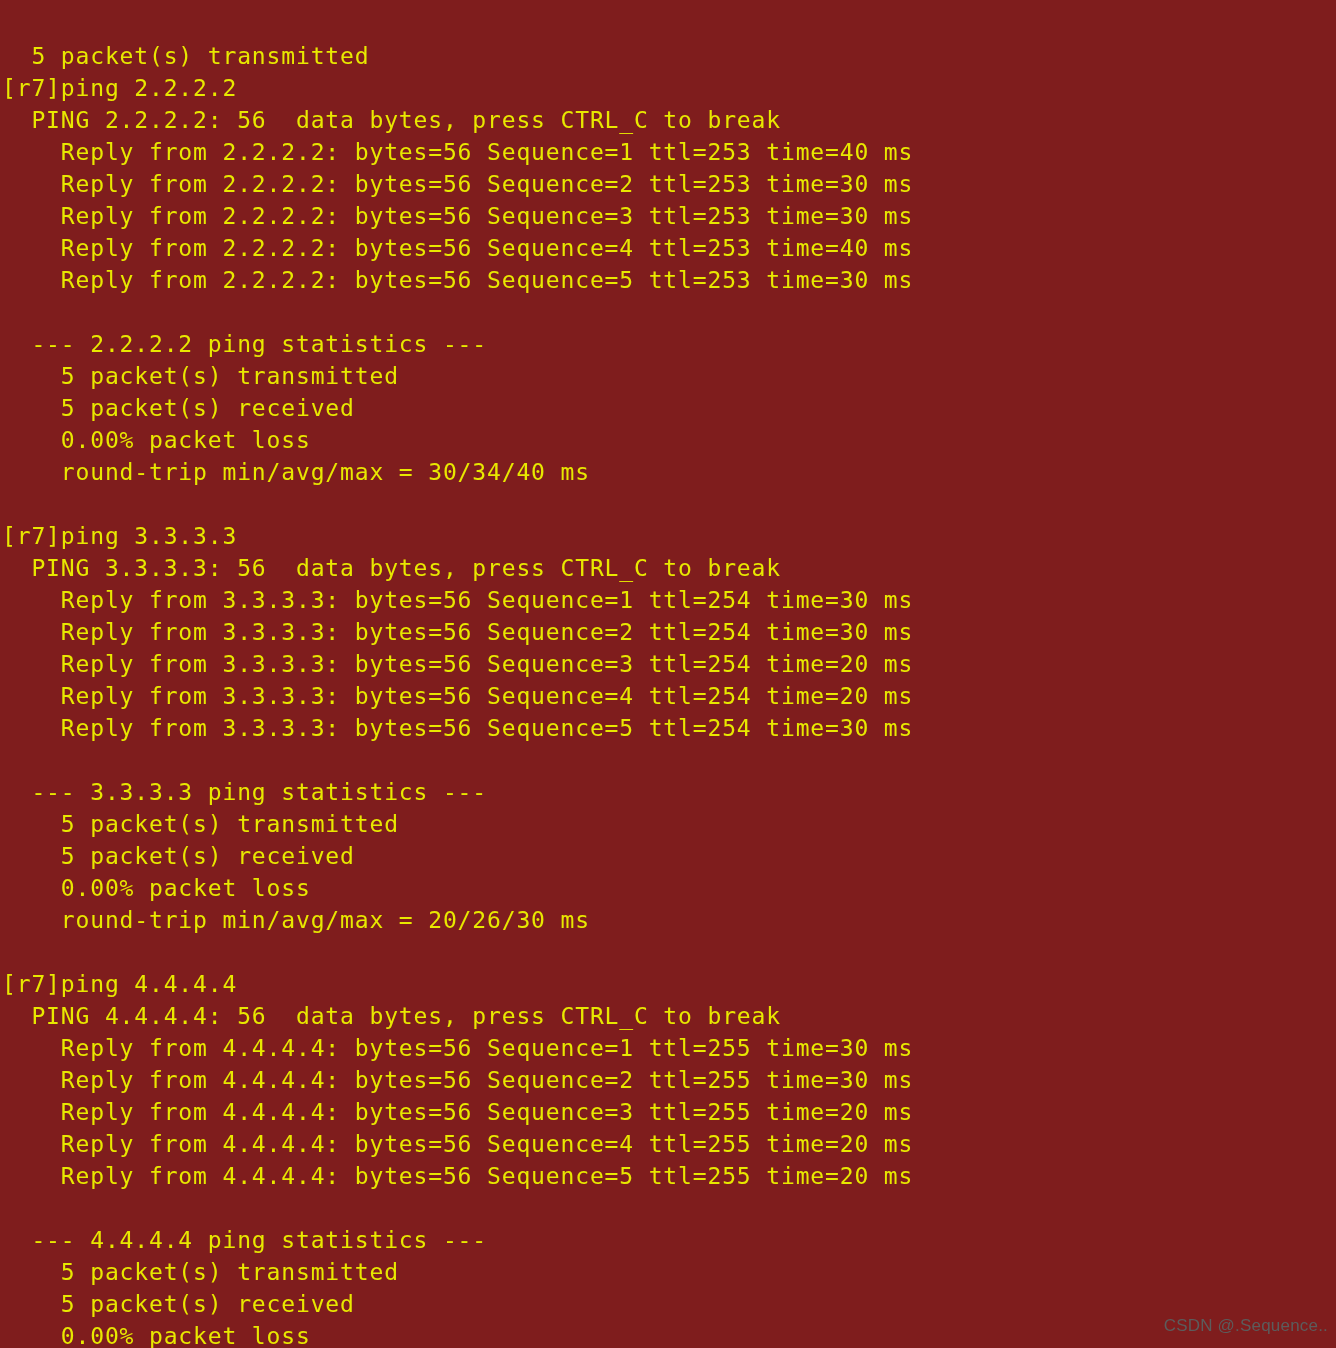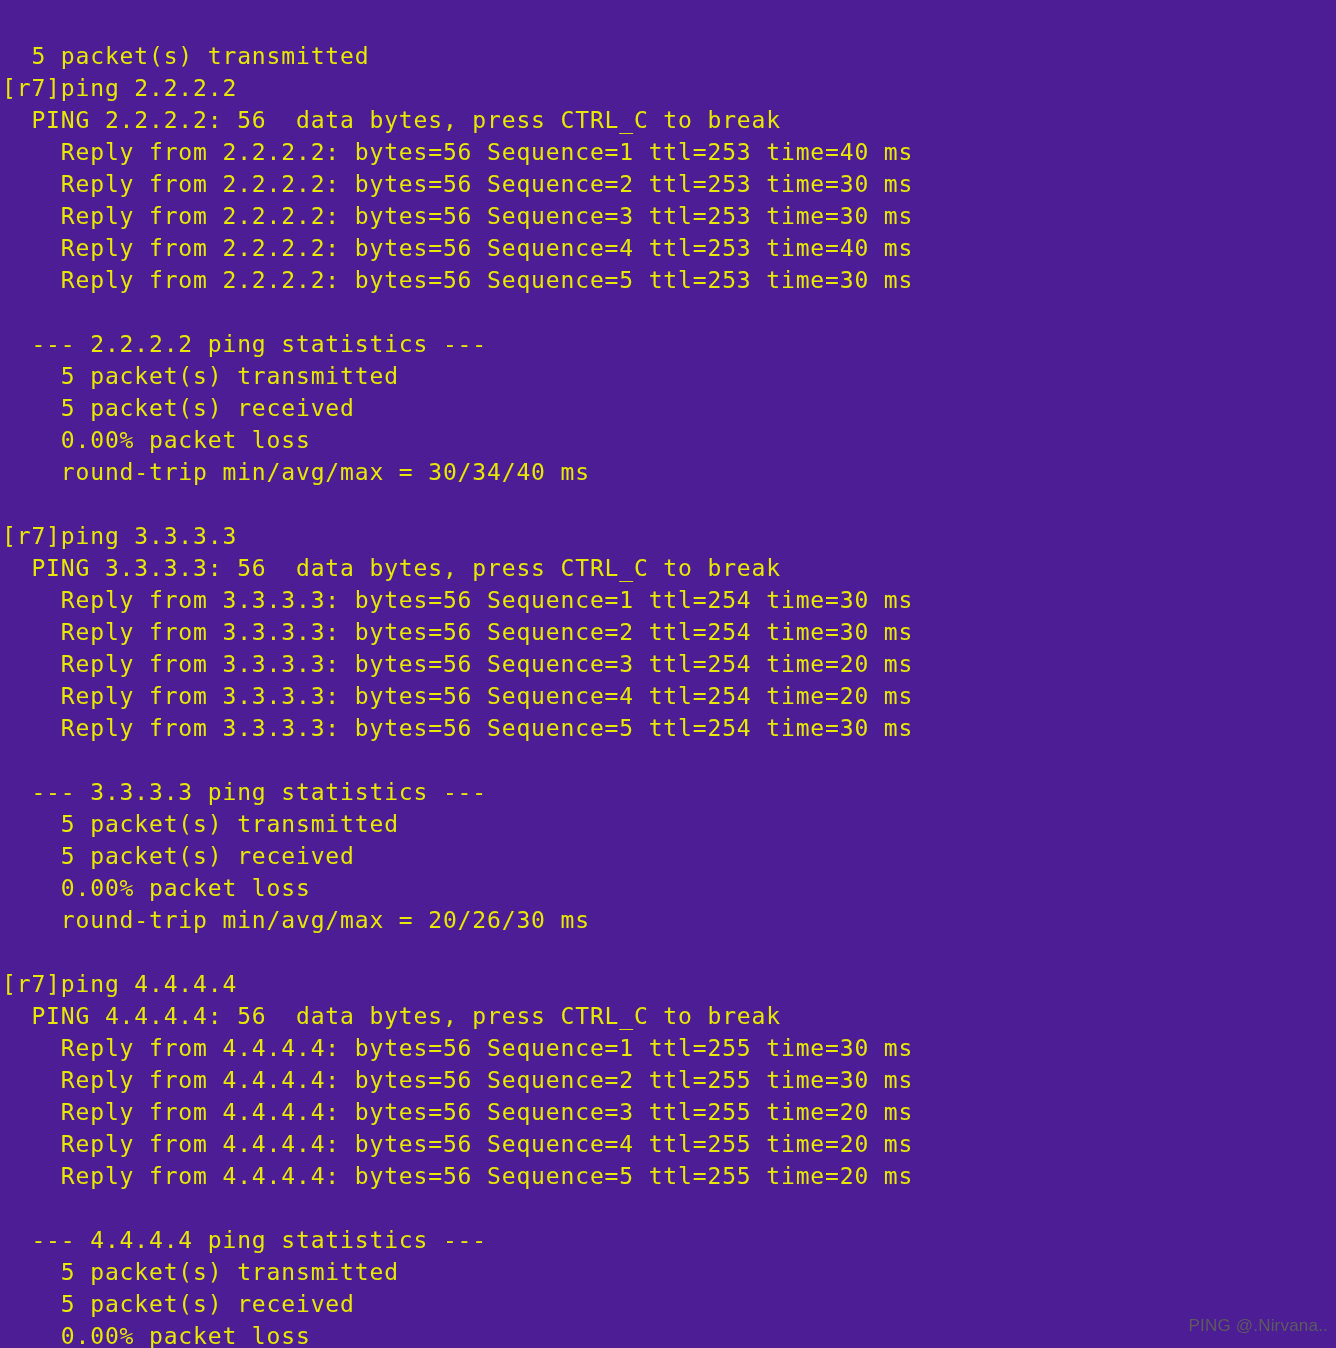--- a/index.html
+++ b/index.html
@@ -54,17 +54,17 @@
     font-family: "Liberation Sans", "DejaVu Sans", sans-serif;
     font-size: 17px;
     letter-spacing: 0.2px;
     white-space: pre;
     user-select: none;
   }
 </style>
 </head>
 <body>
 
-<div id="terminal" style="background: #4c1d95; color: rgb(232, 232, 0);">
+<div id="terminal" style="background: #7f1d1d; color: rgb(232, 232, 0);">
   <div class="screen-lines"><div class="line">  5 packet(s) transmitted</div><div class="line">[r7]ping 2.2.2.2</div><div class="line">  PING 2.2.2.2: 56  data bytes, press CTRL_C to break</div><div class="line">    Reply from 2.2.2.2: bytes=56 Sequence=1 ttl=253 time=40 ms</div><div class="line">    Reply from 2.2.2.2: bytes=56 Sequence=2 ttl=253 time=30 ms</div><div class="line">    Reply from 2.2.2.2: bytes=56 Sequence=3 ttl=253 time=30 ms</div><div class="line">    Reply from 2.2.2.2: bytes=56 Sequence=4 ttl=253 time=40 ms</div><div class="line">    Reply from 2.2.2.2: bytes=56 Sequence=5 ttl=253 time=30 ms</div><div class="line blank">&nbsp;</div><div class="line">  --- 2.2.2.2 ping statistics ---</div><div class="line">    5 packet(s) transmitted</div><div class="line">    5 packet(s) received</div><div class="line">    0.00% packet loss</div><div class="line">    round-trip min/avg/max = 30/34/40 ms</div><div class="line blank">&nbsp;</div><div class="line">[r7]ping 3.3.3.3</div><div class="line">  PING 3.3.3.3: 56  data bytes, press CTRL_C to break</div><div class="line">    Reply from 3.3.3.3: bytes=56 Sequence=1 ttl=254 time=30 ms</div><div class="line">    Reply from 3.3.3.3: bytes=56 Sequence=2 ttl=254 time=30 ms</div><div class="line">    Reply from 3.3.3.3: bytes=56 Sequence=3 ttl=254 time=20 ms</div><div class="line">    Reply from 3.3.3.3: bytes=56 Sequence=4 ttl=254 time=20 ms</div><div class="line">    Reply from 3.3.3.3: bytes=56 Sequence=5 ttl=254 time=30 ms</div><div class="line blank">&nbsp;</div><div class="line">  --- 3.3.3.3 ping statistics ---</div><div class="line">    5 packet(s) transmitted</div><div class="line">    5 packet(s) received</div><div class="line">    0.00% packet loss</div><div class="line">    round-trip min/avg/max = 20/26/30 ms</div><div class="line blank">&nbsp;</div><div class="line">[r7]ping 4.4.4.4</div><div class="line">  PING 4.4.4.4: 56  data bytes, press CTRL_C to break</div><div class="line">    Reply from 4.4.4.4: bytes=56 Sequence=1 ttl=255 time=30 ms</div><div class="line">    Reply from 4.4.4.4: bytes=56 Sequence=2 ttl=255 time=30 ms</div><div class="line">    Reply from 4.4.4.4: bytes=56 Sequence=3 ttl=255 time=20 ms</div><div class="line">    Reply from 4.4.4.4: bytes=56 Sequence=4 ttl=255 time=20 ms</div><div class="line">    Reply from 4.4.4.4: bytes=56 Sequence=5 ttl=255 time=20 ms</div><div class="line blank">&nbsp;</div><div class="line">  --- 4.4.4.4 ping statistics ---</div><div class="line">    5 packet(s) transmitted</div><div class="line">    5 packet(s) received</div><div class="line">    0.00% packet loss</div></div>
 </div>
 
-<div id="watermark" style="color: rgb(92, 92, 92);">PING @.Nirvana..</div>
+<div id="watermark" style="color: rgb(92, 92, 92);">CSDN @.Sequence..</div>
 
 </body></html>

